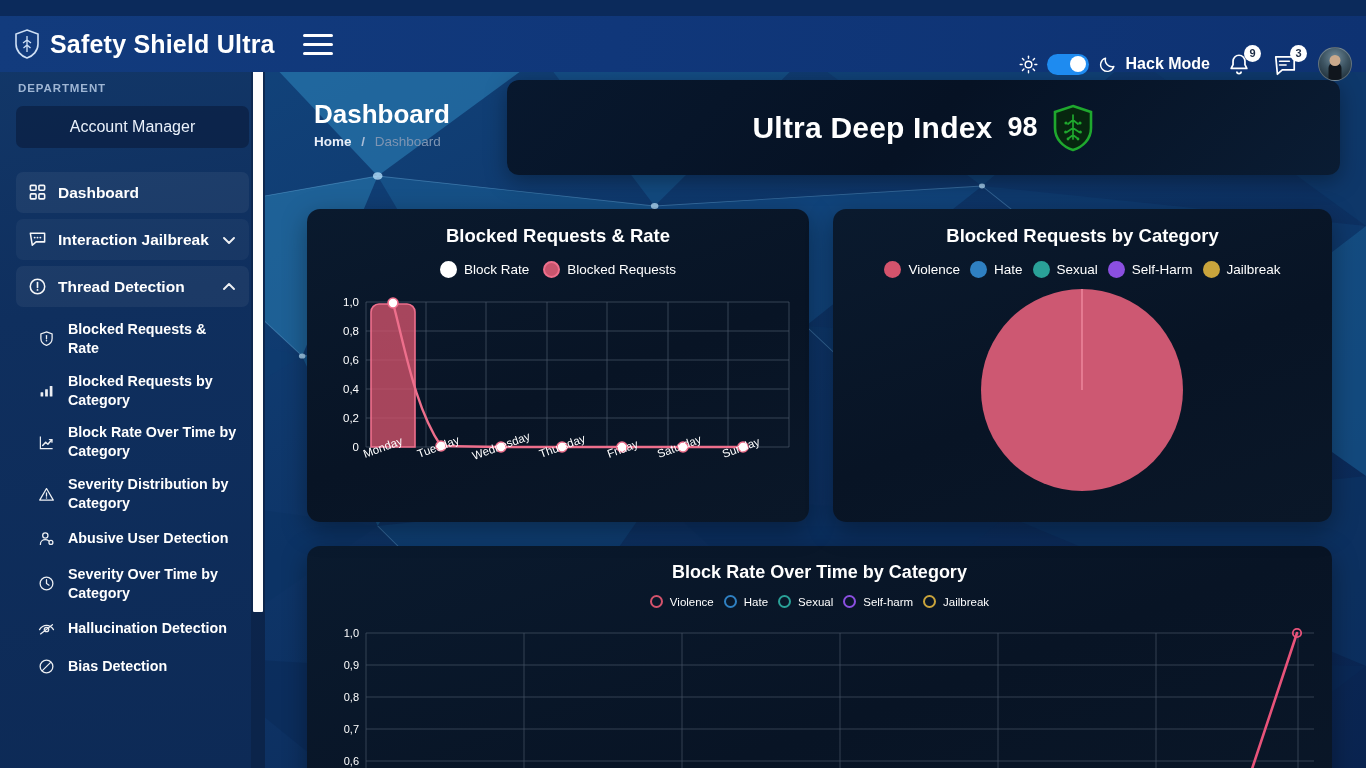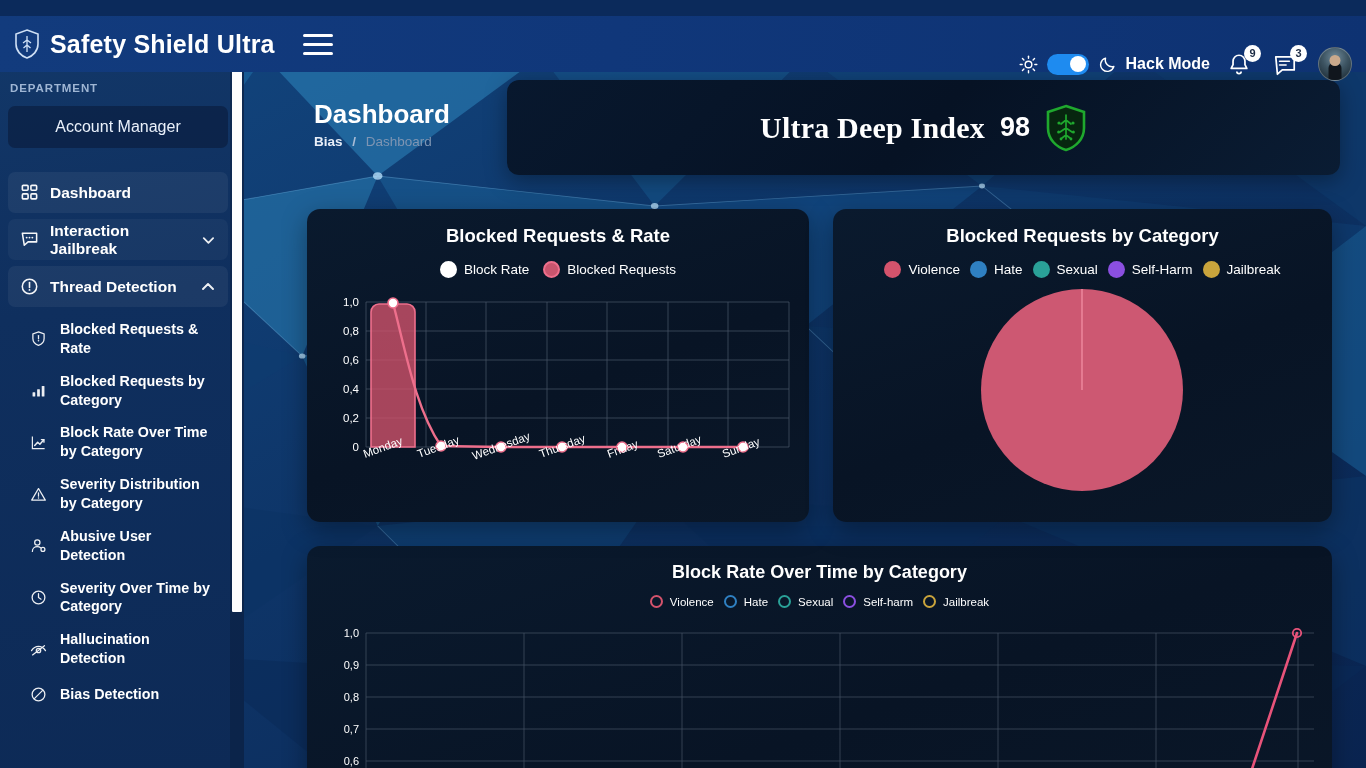--- a/index.html
+++ b/index.html
@@ -73,24 +73,24 @@
   
   .bg {
     position: absolute; top: 56px; left: 0; width: 1366px; height: 712px;
     background: #0d2f64;
     overflow: hidden;
   }
   .bg svg { position:absolute; inset:0; width:100%; height:100%; display:block; }
 
   
   .sidebar {
-    position: absolute; top: 56px; left: 0; width: 244px; height: 712px;
+    position: absolute; top: 56px; left: 0; width: 265px; height: 712px;
     background: linear-gradient(170deg, #123768 0%, #0f2f5e 35%, #0d2a56 100%);
     overflow: hidden; z-index: 20;
-    padding: 26px 16px 0 8px;
+    padding: 26px 16px 0 16px;
   }
   .sidebar-scroll-track {
     position: absolute; top: 0; right: 0; width: 14px; height: 712px;
     background: rgba(10,30,62,.5);
   }
   .sidebar-scroll-thumb {
     position: absolute; top: 4px; right: 2px; width: 10px; height: 552px;
     background: #fdfdfd; border-radius: 1px;
   }
   .dept-label {
@@ -137,21 +137,21 @@
   .crumb-home { color: #e8eef8; font-weight: bold; }
   .crumb-sep { color: #a9bcd6; margin: 0 6px; font-weight: bold; }
   .crumb-cur { color: #7e95b3; }
 
   .index-card {
     flex: 1; height: 95px; border-radius: 12px;
     background: linear-gradient(135deg, #08182e 0%, #061224 50%, #0a1c33 100%);
     display: flex; align-items: center; justify-content: center; gap: 15px;
     box-shadow: 0 6px 22px rgba(0,0,0,.34);
   }
-  .index-title { color: #fff; font-size: 30px; font-weight: bold; letter-spacing: .2px; font-family: Liberation Serif, serif; }
+  .index-title { color: #fff; font-size: 30px; font-weight: bold; letter-spacing: .2px; }
   .index-value { color: #fff; font-size: 27px; font-weight: bold; }
   .index-shield { width: 42px; height: 48px; display:block; }
 
   
   .cards-row { display: flex; gap: 24px; margin-top: 17px; }
   .card {
     border-radius: 13px;
     background: linear-gradient(160deg, #0a1a2e 0%, #081425 55%, #0a1728 100%);
     box-shadow: 0 8px 26px rgba(0,0,0,.35);
     padding: 16px 12px 14px 12px;
@@ -425,21 +425,21 @@
       <div class="sidebar-scroll-thumb"></div>
     </div>
   </div>
 
   <div class="main">
 
     <div class="page-head">
       <div class="titlewrap">
         <div class="page-title">Dashboard</div>
         <div class="crumbs">
-          <span class="crumb-home">Bias</span>
+          <span class="crumb-home">Home</span>
           <span class="crumb-sep">/</span>
           <span class="crumb-cur">Dashboard</span>
         </div>
       </div>
 
       <div class="index-card">
         <span class="index-title">Ultra Deep Index</span>
         <span class="index-value">98</span>
         <svg class="index-shield" viewBox="0 0 42 48">
           <path d="M21 2 39 8v16c0 11-8 19-18 22C11 43 3 35 3 24V8Z" fill="#07260f" stroke="#1fa82e" stroke-width="2.6"></path>

